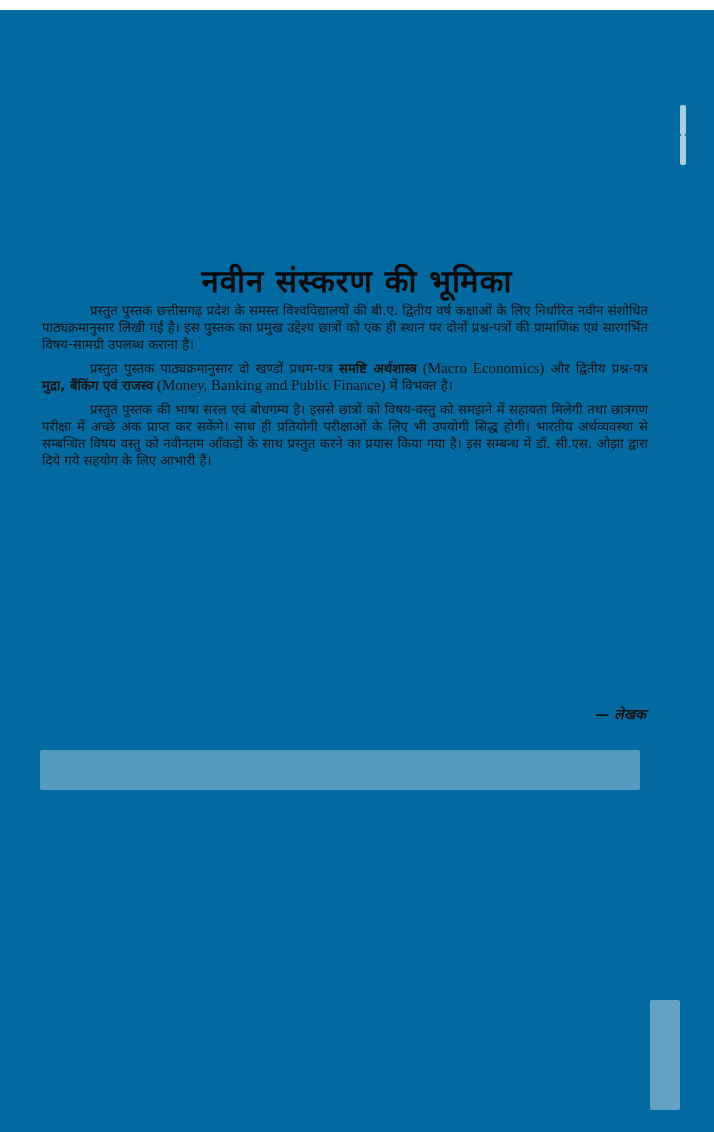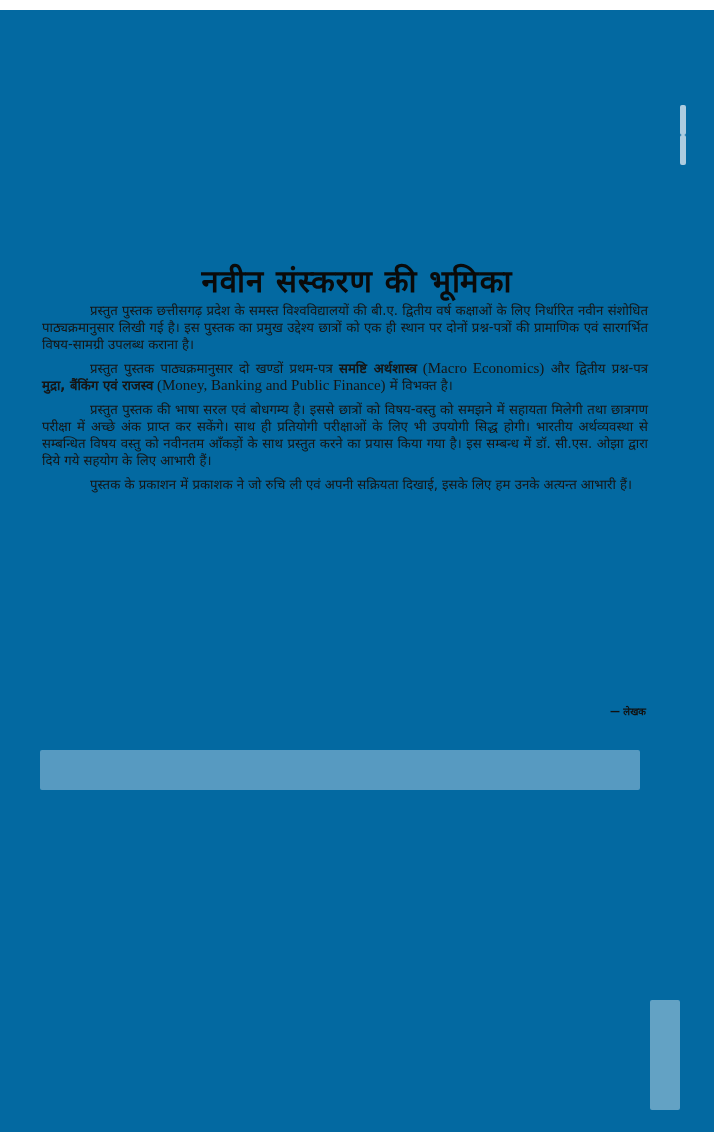--- a/index.html
+++ b/index.html
@@ -58,22 +58,23 @@
     .latin {
       font-family: "Liberation Serif", serif;
       font-size: 15px;
     }
     .signature {
       position: absolute;
       right: 68px;
       top: 694px;
       font-family: "DejaVu Sans", sans-serif;
       font-weight: bold;
-      font-size: 10px;
+      font-size: 14px;
       color: #111111;
+      font-style: italic;
     }
   </style>
 </head>
 <body>
 
 <div class="page">
 
   <div class="ghost" style="left:680px; top:95px; width:6px; height:30px;"></div>
   <div class="ghost" style="left:680px; top:125px; width:6px; height:30px;"></div>
   <div class="ghost" style="left:40px; top:740px; width:600px; height:40px; opacity:0.35;"></div>
@@ -81,18 +82,17 @@
 
   <h1 class="title">नवीन संस्करण की भूमिका</h1>
 
   <div class="body-text">
     <p class="para">प्रस्तुत पुस्तक छत्तीसगढ़ प्रदेश के समस्त विश्वविद्यालयों की बी.ए. द्वितीय वर्ष कक्षाओं के लिए निर्धारित नवीन संशोधित पाठ्यक्रमानुसार लिखी गई है। इस पुस्तक का प्रमुख उद्देश्य छात्रों को एक ही स्थान पर दोनों प्रश्न-पत्रों की प्रामाणिक एवं सारगर्भित विषय-सामग्री उपलब्ध कराना है।</p>
 
     <p class="para"><span>प्रस्तुत पुस्तक पाठ्यक्रमानुसार दो खण्डों प्रथम-पत्र </span><b>समष्टि अर्थशास्त्र</b><span class="latin"> (Macro Economics)</span><span> और द्वितीय प्रश्न-पत्र </span><b>मुद्रा, बैंकिंग एवं राजस्व</b><span class="latin"> (Money, Banking and Public Finance)</span><span> में विभक्त है।</span></p>
 
     <p class="para">प्रस्तुत पुस्तक की भाषा सरल एवं बोधगम्य है। इससे छात्रों को विषय-वस्तु को समझने में सहायता मिलेगी तथा छात्रगण परीक्षा में अच्छे अंक प्राप्त कर सकेंगे। साथ ही प्रतियोगी परीक्षाओं के लिए भी उपयोगी सिद्ध होगी। भारतीय अर्थव्यवस्था से सम्बन्धित विषय वस्तु को नवीनतम आँकड़ों के साथ प्रस्तुत करने का प्रयास किया गया है। इस सम्बन्ध में डॉ. सी.एस. ओझा द्वारा दिये गये सहयोग के लिए आभारी हैं।</p>
 
-    <p class="para">पुस्तक के प्रकाशन में प्रकाशक ने जो रुचि ली एवं अपनी सक्रियता दिखाई, इसके लिए हम उनके अत्यन्त आभारी हैं।</p>
 
   </div>
 
   <div class="signature">— लेखक</div>
 </div>
 
 </body></html>

